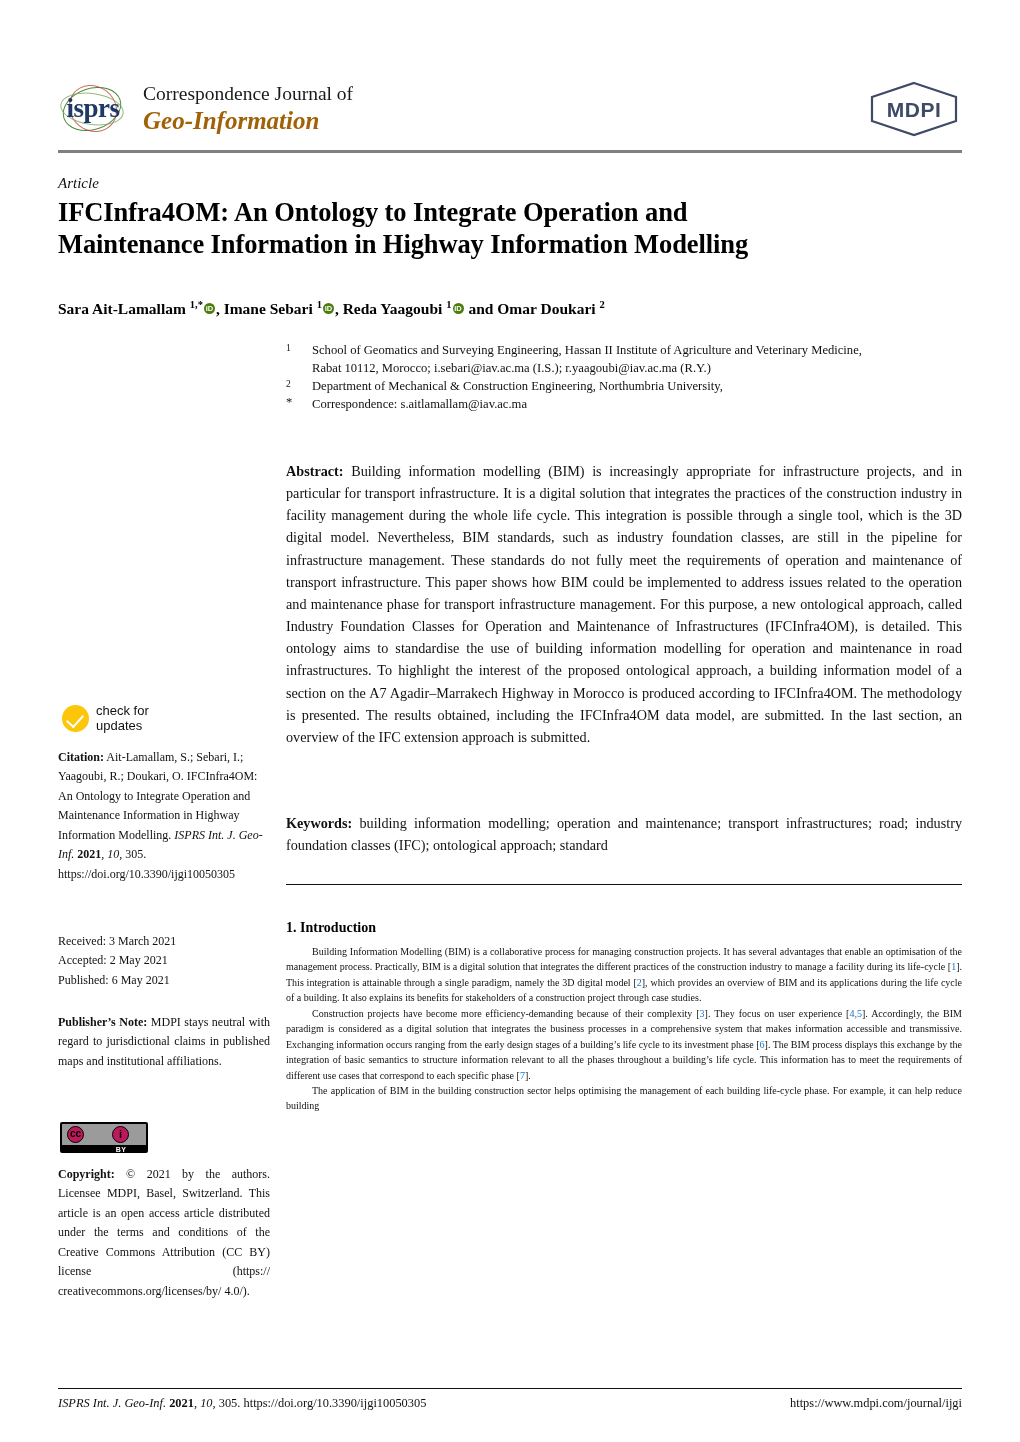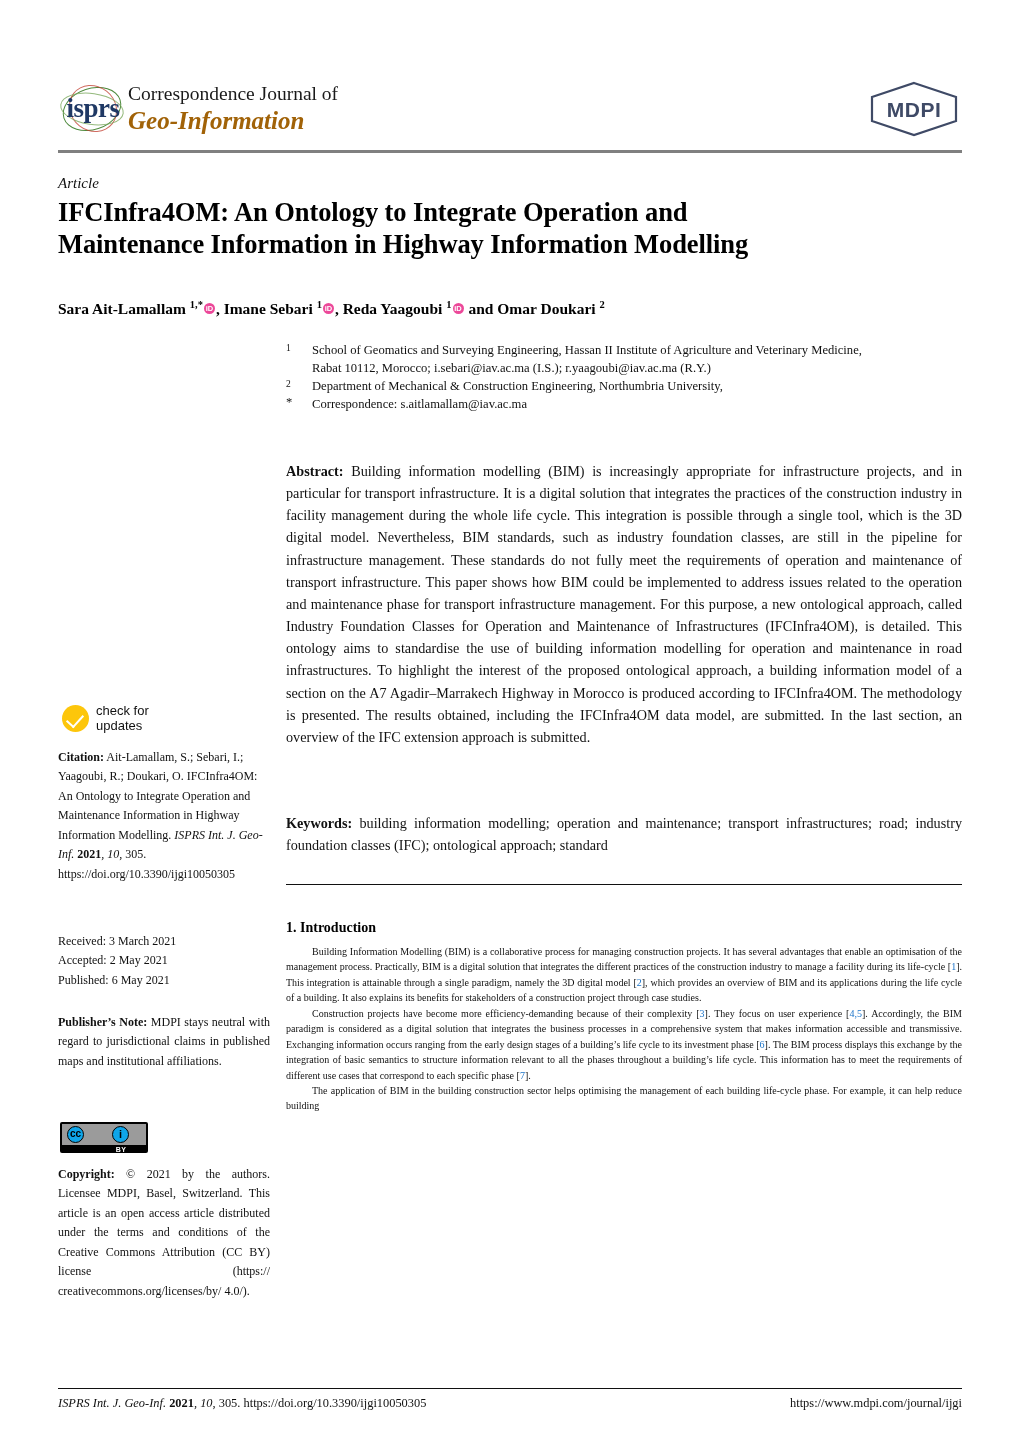--- a/index.html
+++ b/index.html
@@ -30,21 +30,21 @@
     top: 78px;
     width: 904px;
     height: 62px;
     display: flex;
     align-items: center;
     justify-content: space-between;
   }
   .journal-block {
     display: flex;
     align-items: center;
-    gap: 0;
+    gap: 15px;
   }
   .isprs-logo {
     width: 70px;
     height: 52px;
     position: relative;
     flex: 0 0 auto;
   }
   .isprs-logo .orbit {
     position: absolute;
     border-radius: 50%;
@@ -147,21 +147,21 @@
     font-weight: bold;
     color: #000;
     line-height: 1.3;
   }
   .authors sup { font-size: 10.5px; font-weight: bold; }
   .orcid {
     display: inline-block;
     width: 11px;
     height: 11px;
     border-radius: 50%;
-    background: #ec4899;
+    background: #4d7c0f;
     color: #ffffff;
     font-size: 7.5px;
     font-weight: bold;
     font-family: "Liberation Sans", sans-serif;
     line-height: 11px;
     text-align: center;
     vertical-align: 3px;
     margin: 15px 1px;
   }
 
@@ -304,21 +304,21 @@
     position: absolute;
     left: 2px; top: 2px;
     width: 84px; height: 21px;
     background: #9b9b9b;
   }
   .cc-badge .glyph {
     position: absolute;
     top: 4px;
     width: 17px; height: 17px;
     border-radius: 50%;
-    background: #0ea5e9;
+    background: #be185d;
     border: 1.8px solid #000;
     box-sizing: border-box;
     font-family: "Liberation Sans", sans-serif;
     font-weight: bold;
     font-size: 10px;
     line-height: 14px;
     text-align: center;
     color: #000;
   }
   .cc-badge .g1 { left: 7px; }

